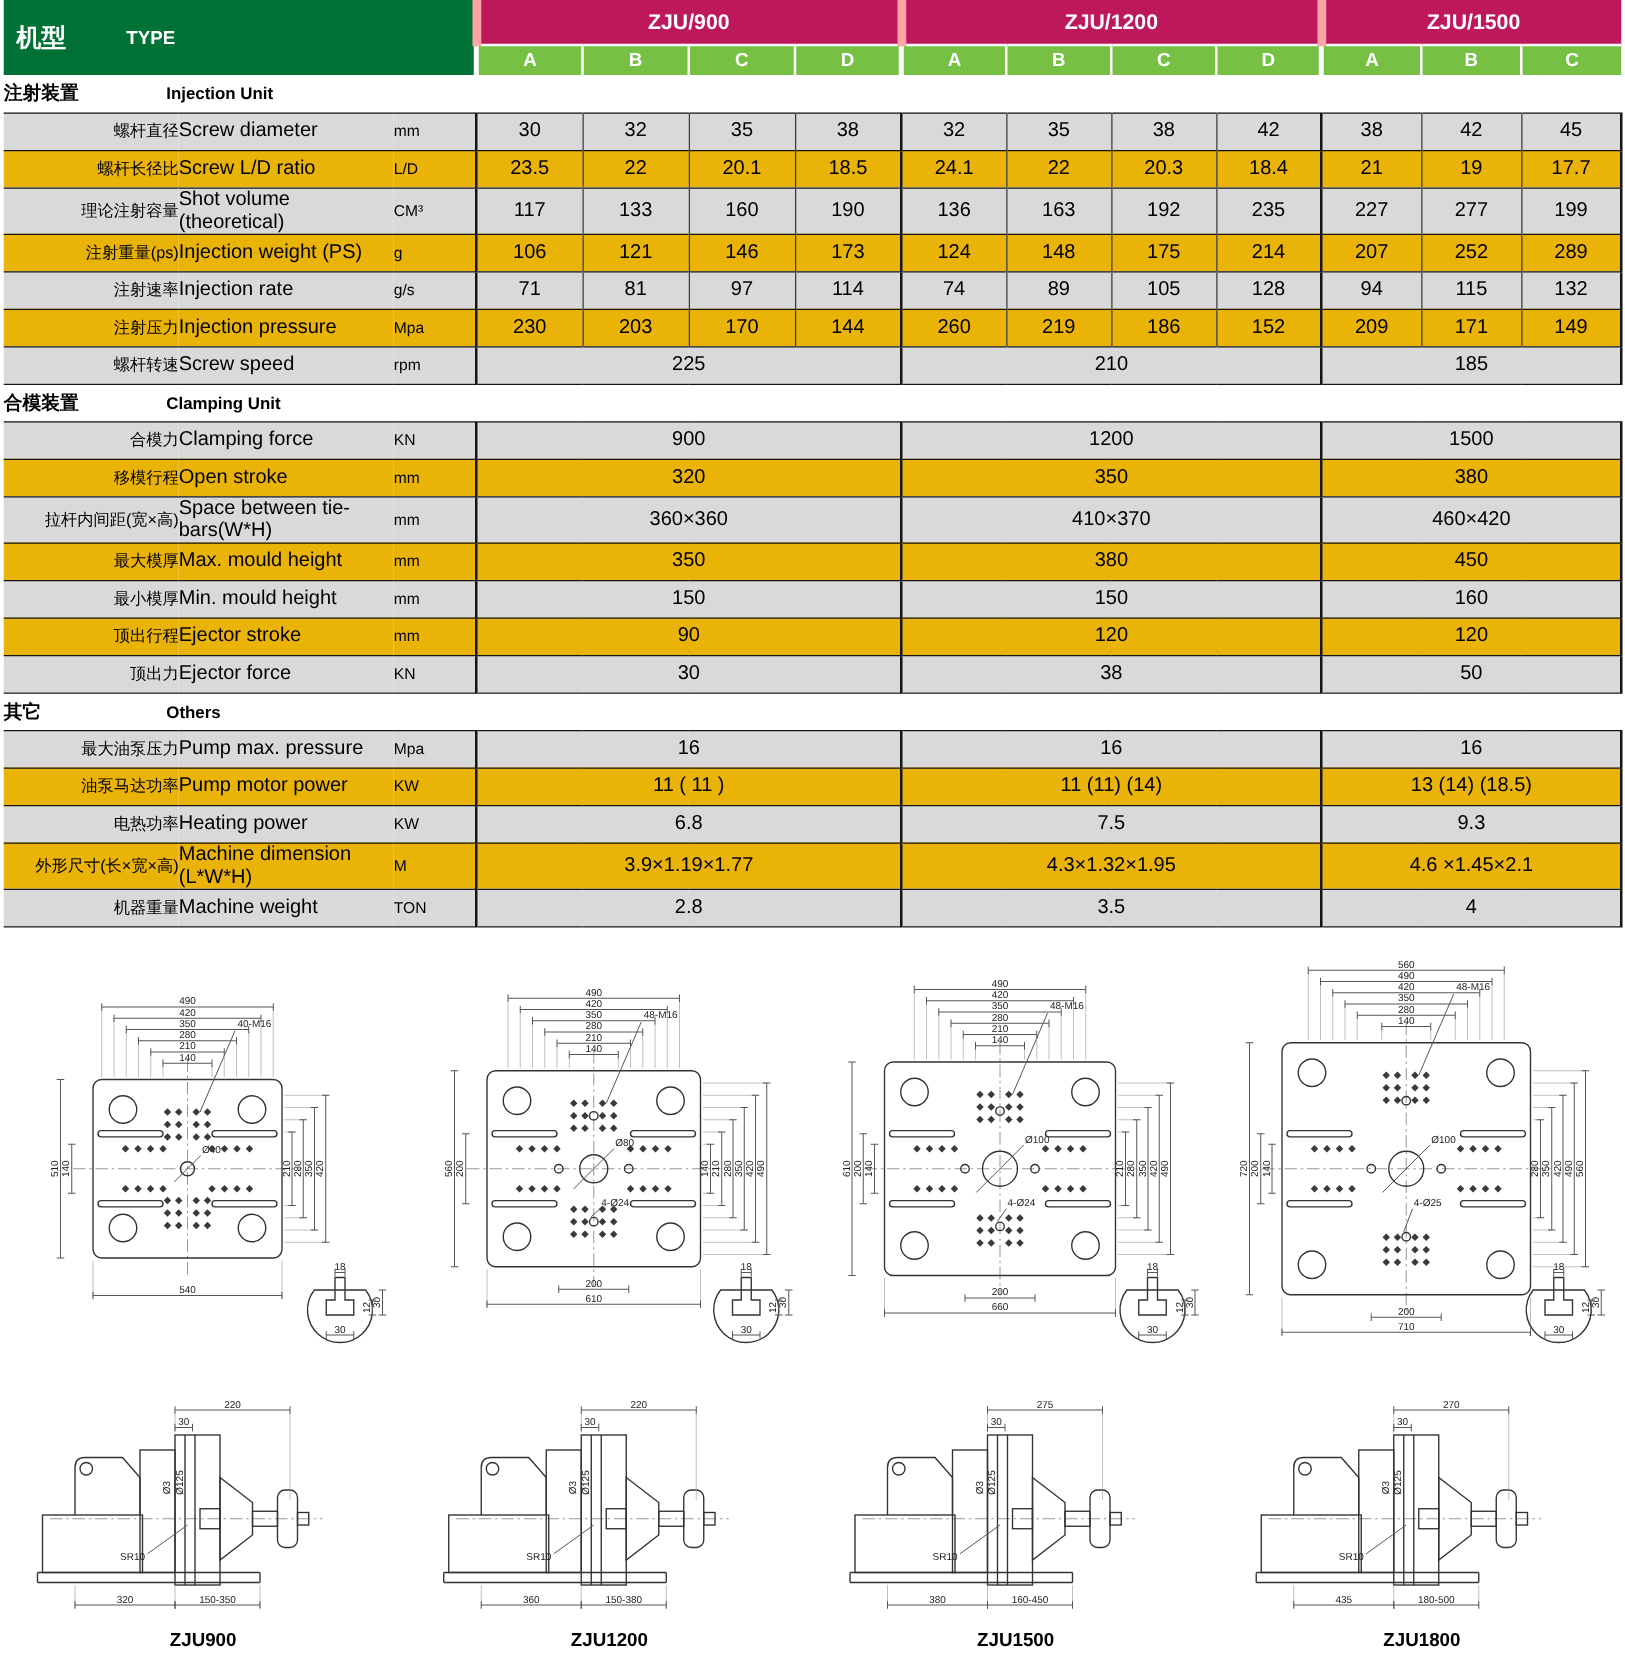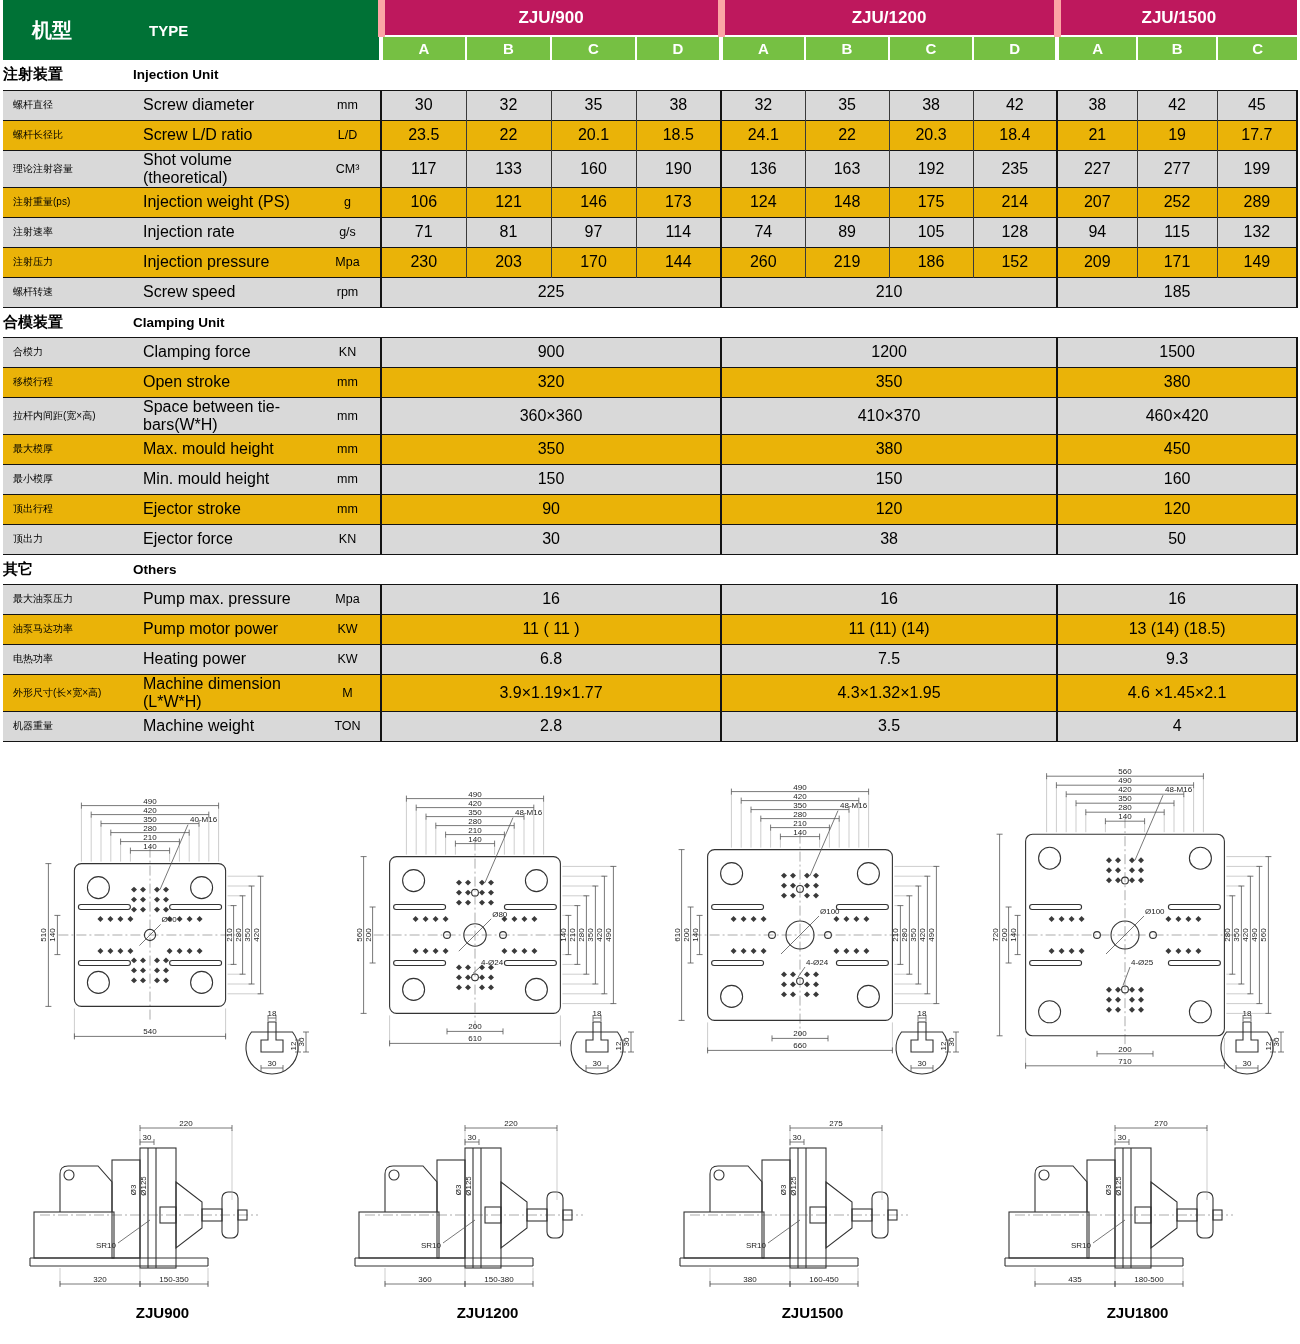--- a/index.html
+++ b/index.html
@@ -3,42 +3,42 @@
 <meta charset="utf-8">
 <style>
   * { margin:0; padding:0; box-sizing:border-box; }
   body { width:1300px; height:1344px; background:#fff;
          font-family:"Liberation Sans", sans-serif; }
   .page { position:relative; width:1300px; height:1344px; overflow:hidden; }
 
   table.spec { border-collapse:collapse; table-layout:fixed; width:1294px; margin:0 3px; }
   thead th { color:#fff; padding:0; }
   th.corner { background:#007236; text-align:left; vertical-align:middle; }
-  .corner-inner { display:flex; align-items:center;padding-left:19px; }
+  .corner-inner { display:flex; align-items:center; }
   .corner-inner .cn { font-size:20px; font-weight:bold; margin-left:10px; }
-  .corner-inner .en { font-size:15px; font-weight:bold; margin-left:77px;text-align:right; }
+  .corner-inner .en { font-size:15px; font-weight:bold; margin-left:48px;text-align:right; }
   th.group { background:#be185d; font-size:17px; font-weight:bold; height:36px;
              border-left:7px solid #fca5a5; }
   th.sub { background:#76C043; font-size:15px; font-weight:bold; height:24px;
            border-left:2px solid #fff; border-top:2px solid #fff; }
   th.sub.gfirst { border-left:4px solid #fff; }
 
   tbody tr.section { background:#fff; }
   tbody tr.section td { height:30px; padding:0; }
   .sec-inner { display:flex; align-items:center; }
   .sec-cn { font-size:15px; font-weight:bold; width:130px; }
   .sec-en { font-size:13.5px; font-weight:bold; }
 
   tbody tr.data { border-top:1.6px solid #141414; border-bottom:1.6px solid #141414; }
   tbody tr.gray  { background:#d9d9d9; }
   tbody tr.white { background:#eab308; }
   tbody tr.data td { height:30px; padding:0; vertical-align:middle; }
-  td.cn   { font-size:10px; padding-left:10px !important; }
+  td.cn   { font-size:13px; padding-left:10px !important;text-align:right; }
   td.en   { font-size:16px; }
-  td.unit { font-size:12.5px; text-align:center; border-right:2.2px solid #141414; }
+  td.unit { font-size:12.5px; text-align:left; border-right:2.2px solid #141414; }
   td.val  { font-size:16px; text-align:center; border-left:1.2px solid #3a3a3a; }
   td.val.gfirst { border-left:2.2px solid #141414; }
   tbody tr.data td:last-child { border-right:2.2px solid #141414; }
 
   .figs { display:grid; grid-template-columns:repeat(4,325px); margin-top:8px; }
   .figcol { display:flex; flex-direction:column; align-items:center; }
   .caption { text-align:center; font-weight:bold; font-size:15px; margin-top:2px; }
 
   svg .ol { fill:none; stroke:#333; stroke-width:1.1; }
   svg .cl { stroke:#888; stroke-width:0.7; stroke-dasharray:10 3 2 3; }

